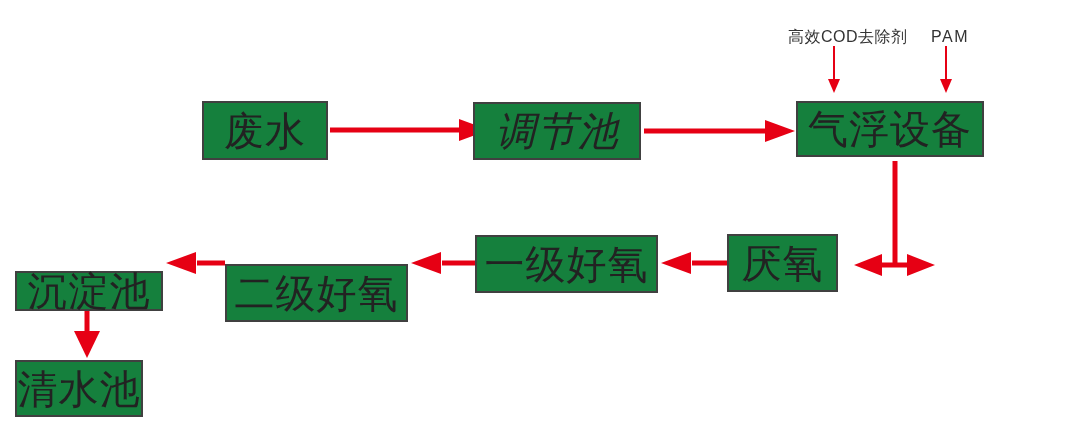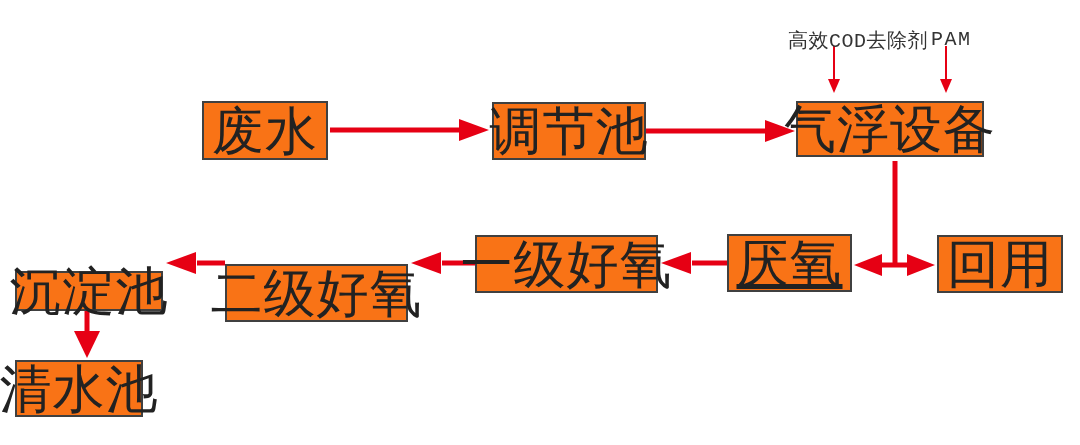--- a/index.html
+++ b/index.html
@@ -19,47 +19,46 @@
   .arrows {
     position: absolute;
     left: 0; top: 0;
     width: 1080px; height: 445px;
   }
   .arrows line.thick { stroke: var(--arrow); stroke-width: 5; }
   .arrows line.thin  { stroke: var(--arrow); stroke-width: 2; }
   .arrows polygon.head { fill: var(--arrow); stroke: none; }
   .node {
     position: absolute;
-    background: #f97316;
+    background: #15803d;
     border: 2px solid var(--box-border);
     box-sizing: border-box;
     display: flex;
     align-items: center;
     justify-content: center;
-    font-size: 52px;
+    font-size: 40px;
     line-height: 1;
     color: var(--text);
     white-space: nowrap;
     letter-spacing: 1px;
   }
   .annot {
     position: absolute;
-    font-size: 20px;
+    font-size: 16px;
     color: #333333;
     white-space: nowrap;
     letter-spacing: 0.5px;
-    font-family: Liberation Mono, monospace;
   }
   #n-wastewater   { left: 202px; top: 101px; width: 126px; height: 59px; }
-  #n-regulating   { left: 492px; top: 102px; width: 154px; height: 58px; }
+  #n-regulating   { left: 473px; top: 102px; width: 168px; height: 58px; font-style: italic; }
   #n-airflotation { left: 796px; top: 101px; width: 188px; height: 56px; }
   #n-sedimentation{ left: 15px;  top: 228px; width: 148px; height: 40px; margin-top: 43px; }
   #n-secondary    { left: 225px; top: 235px; width: 183px; height: 58px; margin-top: 29px; }
   #n-primary      { left: 475px; top: 235px; width: 183px; height: 58px; }
-  #n-anaerobic    { left: 727px; top: 234px; width: 125px; height: 58px; text-decoration: underline; }
+  #n-anaerobic    { left: 727px; top: 234px; width: 111px; height: 58px; }
   #n-reuse        { left: 937px; top: 235px; width: 126px; height: 58px; }
   #n-cleanwater   { left: 15px;  top: 360px; width: 128px; height: 57px; }
   #a-cod { left: 788px; top: 27px; }
   #a-pam { left: 931px; top: 28px; letter-spacing: 1.5px; text-align: center; }
 </style>
 </head>
 <body>
 
 <div class="canvas">
 
@@ -127,23 +126,20 @@
   </div>
   <div class="node" id="n-secondary">
     <span>二级好氧</span>
   </div>
   <div class="node" id="n-primary">
     <span>一级好氧</span>
   </div>
   <div class="node" id="n-anaerobic">
     <span>厌氧</span>
   </div>
-  <div class="node" id="n-reuse">
-    <span>回用</span>
-  </div>
   <div class="node" id="n-cleanwater">
     <span>清水池</span>
   </div>
 
   <div class="annot" id="a-cod">高效COD去除剂</div>
   <div class="annot" id="a-pam">PAM</div>
 
 </div>
 
 </body></html>

